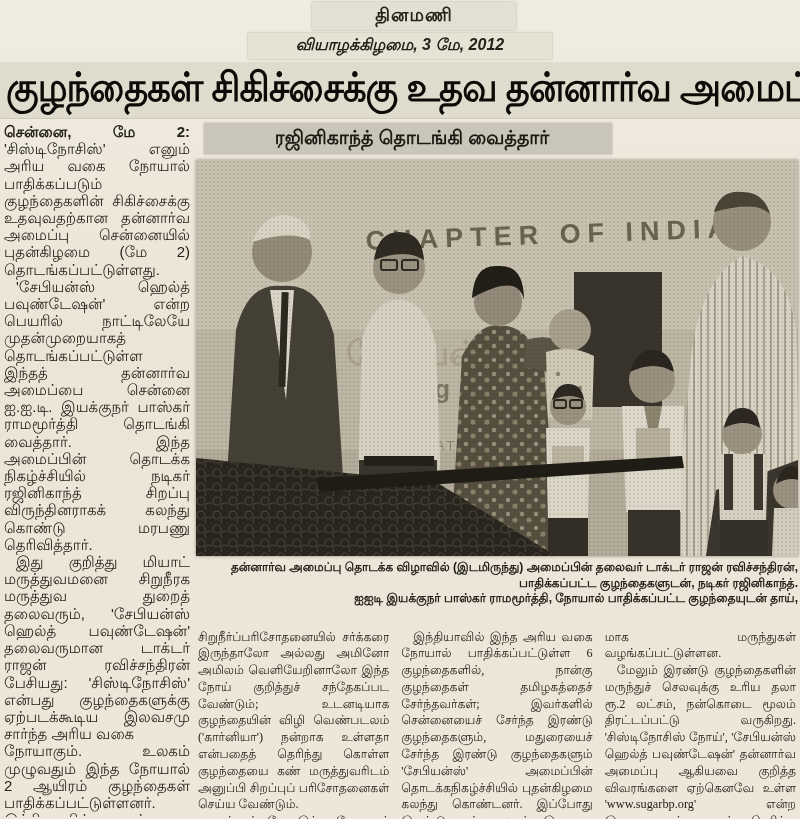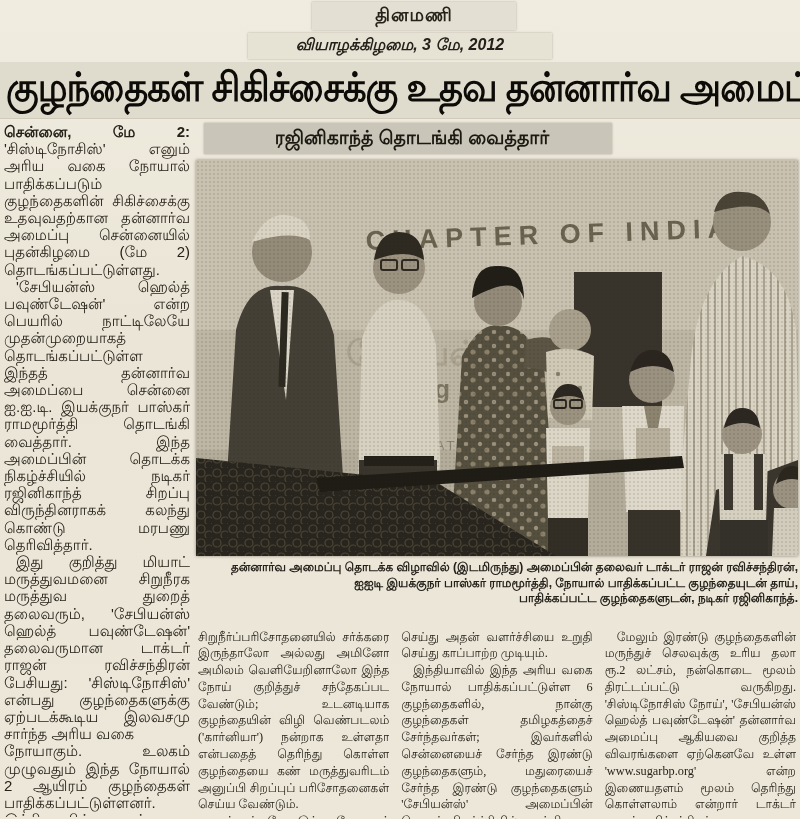--- a/index.html
+++ b/index.html
@@ -219,32 +219,32 @@
         </g>
 
         <path d="M0,298 L240,322 L360,396 L0,396 Z" fill="url(#hex)"></path>
         <polygon points="120,318 486,296 488,308 124,332" fill="#1f1c16"></polygon>
       </svg>
       <div class="halftone"></div>
     </div>
 
     <div class="caption">
       <div>தன்னார்வ அமைப்பு தொடக்க விழாவில் (இடமிருந்து) அமைப்பின் தலைவர் டாக்டர் ராஜன் ரவிச்சந்திரன்,</div>
+      <div>பாதிக்கப்பட்ட குழந்தைகளுடன், நடிகர் ரஜினிகாந்த்.</div>
       <div>ஐஐடி இயக்குநர் பாஸ்கர் ராமமூர்த்தி, நோயால் பாதிக்கப்பட்ட குழந்தையுடன் தாய்,</div>
-      <div>பாதிக்கப்பட்ட குழந்தைகளுடன், நடிகர் ரஜினிகாந்த்.</div>
     </div>
 
     <div class="bottom-cols">
       <div class="bottom-col">
         <p class="no-indent">சிறுநீர்ப்பரிசோதனையில் சர்க்கரை இருந்தாலோ அல்லது அமினோ அமிலம் வெளியேறினாலோ இந்த நோய் குறித்துச் சந்தேகப்பட வேண்டும்; உடனடியாக குழந்தையின் விழி வெண்படலம் ('கார்னியா') நன்றாக உள்ளதா என்பதைத் தெரிந்து கொள்ள குழந்தையை கண் மருத்துவரிடம் அனுப்பி சிறப்புப் பரிசோதனைகள் செய்ய வேண்டும்.</p>
         <p>முன்கூட்டியே இந்த நோயைக் கண்டுபிடித்துவிட்டால் குழந்தைக்கு சிறுநீரக மாற்று சிகிச்சை</p>
       </div>
       <div class="bottom-col">
-        <p class="no-indent">செய்து அதன் வளர்ச்சியை உறுதி செய்து காப்பாற்ற முடியும்.</p>
         <p>இந்தியாவில் இந்த அரிய வகை நோயால் பாதிக்கப்பட்டுள்ள 6 குழந்தைகளில், நான்கு குழந்தைகள் தமிழகத்தைச் சேர்ந்தவர்கள்; இவர்களில் சென்னையைச் சேர்ந்த இரண்டு குழந்தைகளும், மதுரையைச் சேர்ந்த இரண்டு குழந்தைகளும் 'சேபியன்ஸ்' அமைப்பின் தொடக்கநிகழ்ச்சியில் புதன்கிழமை கலந்து கொண்டனர். இப்போது இரண்டு குழந்தைகளுக்கு இலவச</p>
       </div>
       <div class="bottom-col">
+        <p class="no-indent">மாக மருந்துகள் வழங்கப்பட்டுள்ளன.</p>
         <p>மேலும் இரண்டு குழந்தைகளின் மருந்துச் செலவுக்கு உரிய தலா ரூ.2 லட்சம், நன்கொடை மூலம் திரட்டப்பட்டு வருகிறது. 'சிஸ்டிநோசிஸ் நோய்', 'சேபியன்ஸ் ஹெல்த் பவுண்டேஷன்' தன்னார்வ அமைப்பு ஆகியவை குறித்த விவரங்களை ஏற்கெனவே உள்ள 'www.sugarbp.org' என்ற இணையதளம் மூலம் தெரிந்து கொள்ளலாம் என்றார் டாக்டர் ராஜன் ரவிச்சந்திரன்.</p>
       </div>
     </div>
 
   </div>
 </div>
 
 </body></html>

